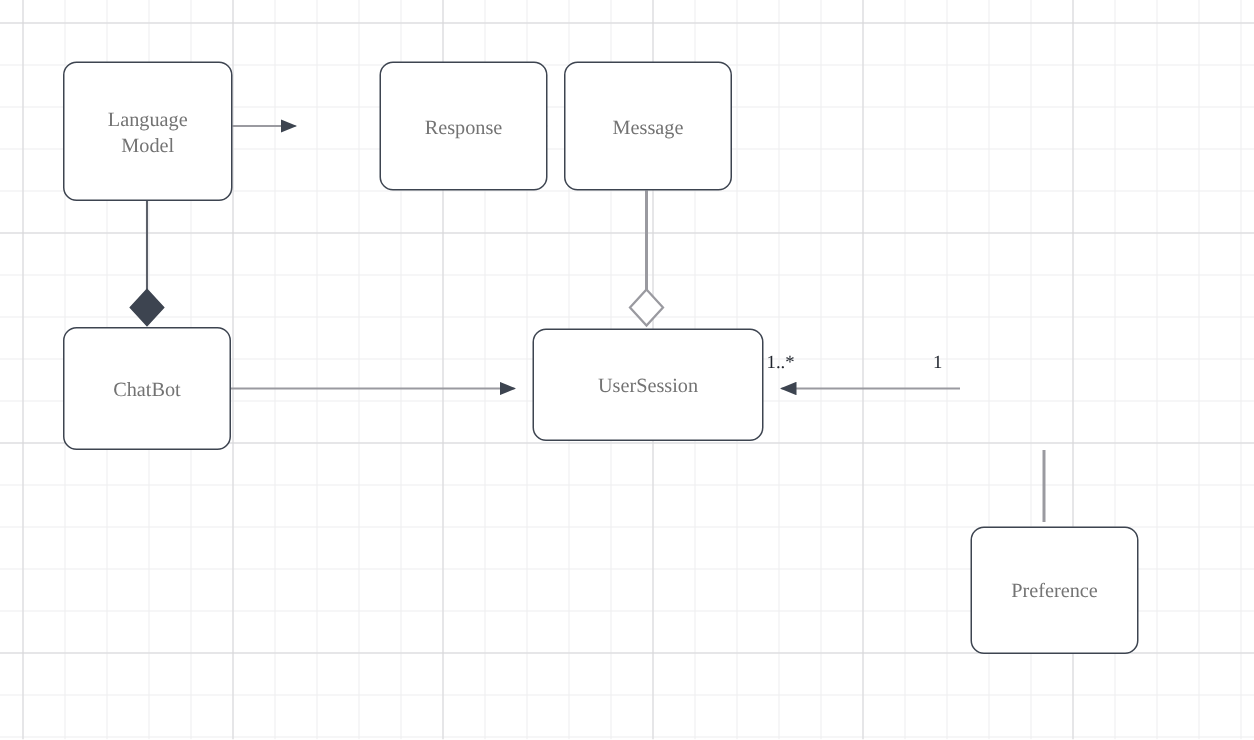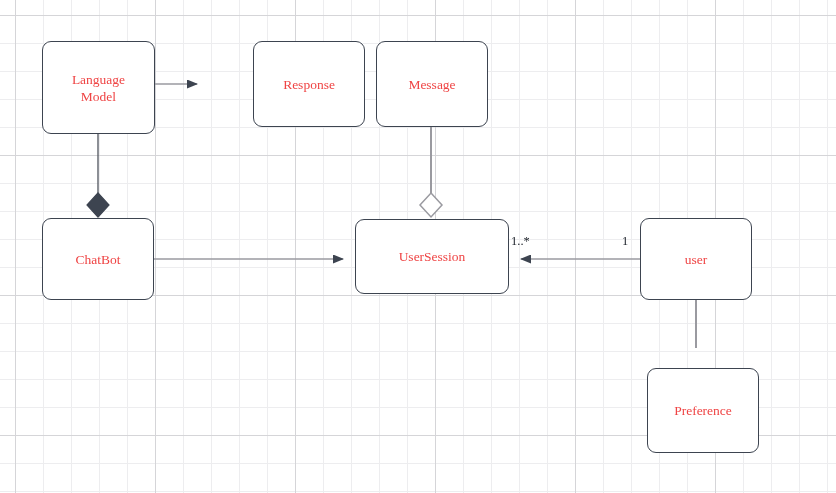--- a/index.html
+++ b/index.html
@@ -40,21 +40,21 @@
   .node {
     position: absolute;
     box-sizing: border-box;
     background: #ffffff;
     border: 1.6px solid #3d4450;
     border-radius: 9px;
     display: flex;
     align-items: center;
     justify-content: center;
     text-align: center;
-    color: #ef4444;
+    color: #737373;
     font-size: 13.5px;
     line-height: 17px;
     font-family: "Liberation Serif", "DejaVu Serif", serif;
   }
   .node-label {
     display: block;
     white-space: pre-line;
   }
   .mult {
     position: absolute;
@@ -121,25 +121,22 @@
   </div>
 
   <div class="node" style="left:42px; top:218px; width:112px; height:82px;">
     <span class="node-label">ChatBot</span>
   </div>
 
   <div class="node" style="left:355px; top:219px; width:154px; height:75px;">
     <span class="node-label">UserSession</span>
   </div>
 
-  <div class="node" style="left:640px; top:218px; width:112px; height:82px;">
-    <span class="node-label">user</span>
-  </div>
 
-  <div class="node" style="left:647px; top:368px; width:112px; height:85px;">
+  <div class="node" style="left:647px; top:351px; width:112px; height:85px;">
     <span class="node-label">Preference</span>
   </div>
 
   <div class="mult" style="left:511px; top:234px;">1..*</div>
 
   <div class="mult" style="left:622px; top:234px;">1</div>
 
 </div>
 
 </body></html>

